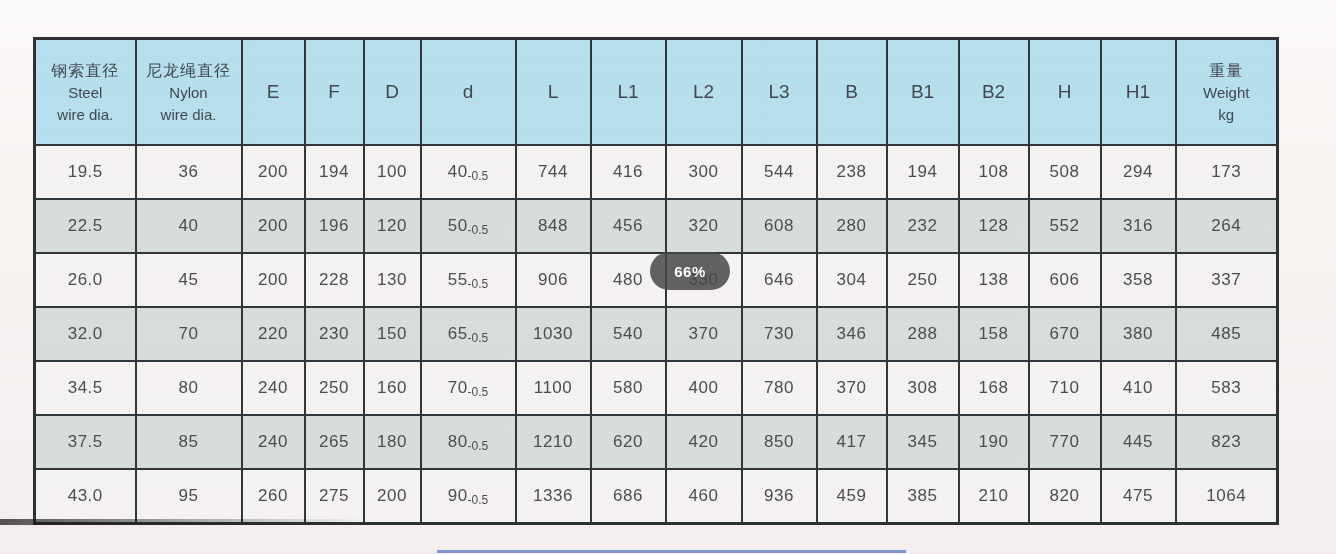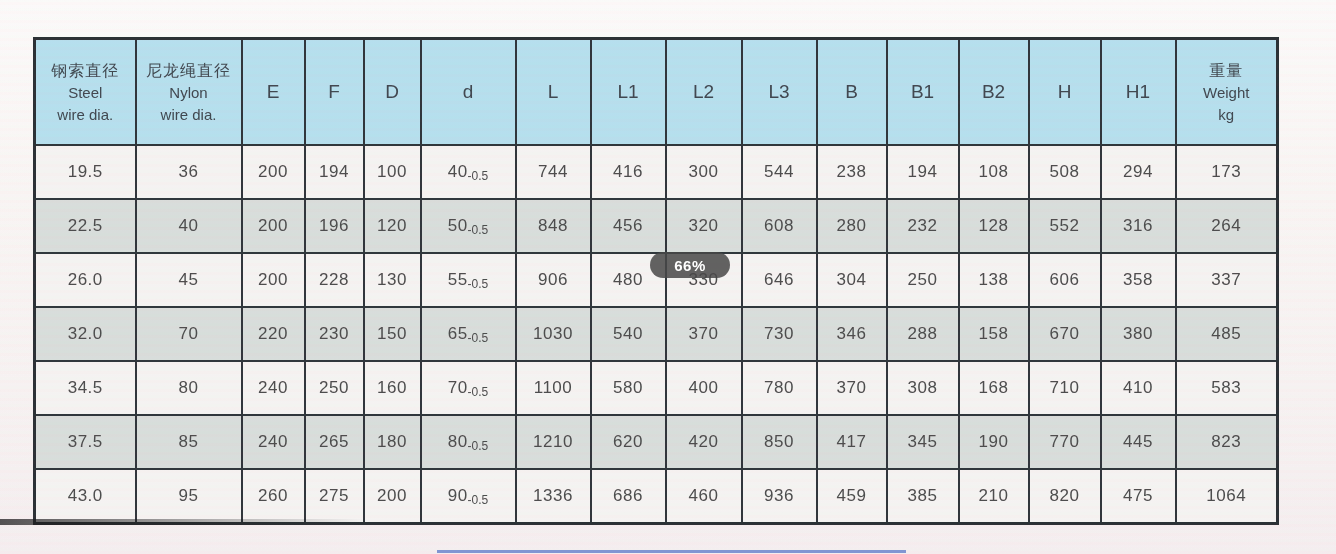--- a/index.html
+++ b/index.html
@@ -76,21 +76,21 @@
   .spec tbody tr.alt td { background: #d9dedb; }
   .spec tbody td .tol {
     font-size: 12px;
     position: relative;
     top: 3px;
     letter-spacing: 0;
   }
   .zoom-badge {
     position: absolute;
     left: 650px; top: 252px;
-    width: 80px; height: 26px;
+    width: 80px; height: 38px;
     background: rgba(72, 72, 72, 0.85);
     border-radius: 19px;
     display: flex; align-items: center; justify-content: center;
     color: #ffffff;
     font-size: 15px;
     font-weight: bold;
     z-index: 6;
     letter-spacing: 0.5px;
   }
   .edge-smudge {

